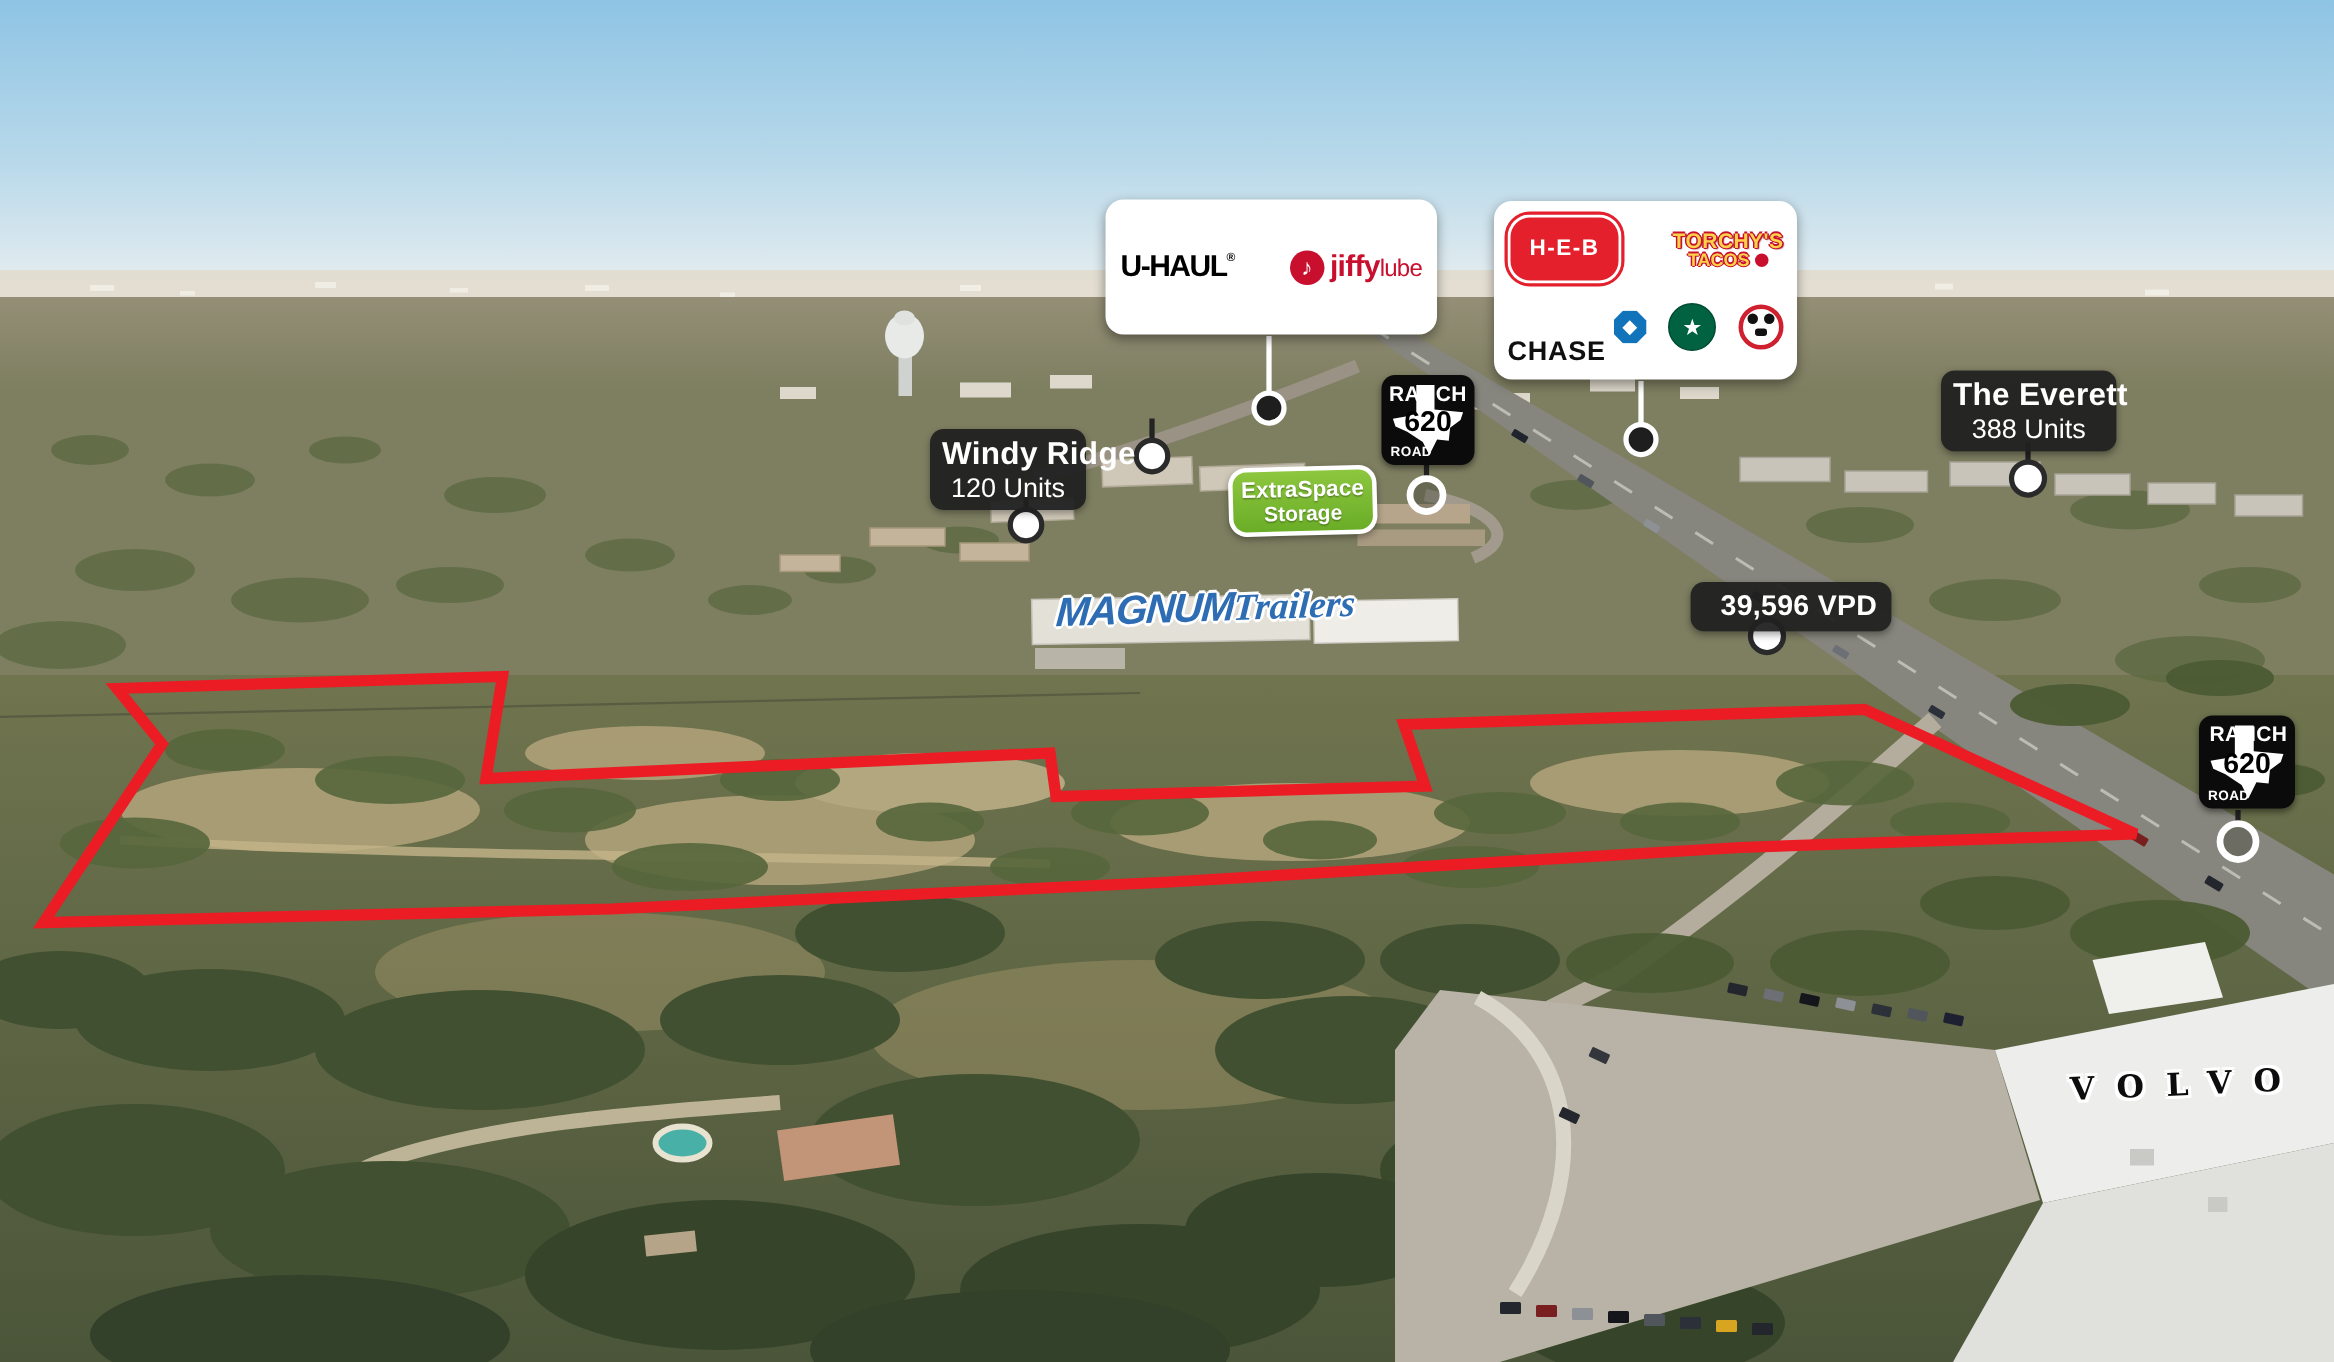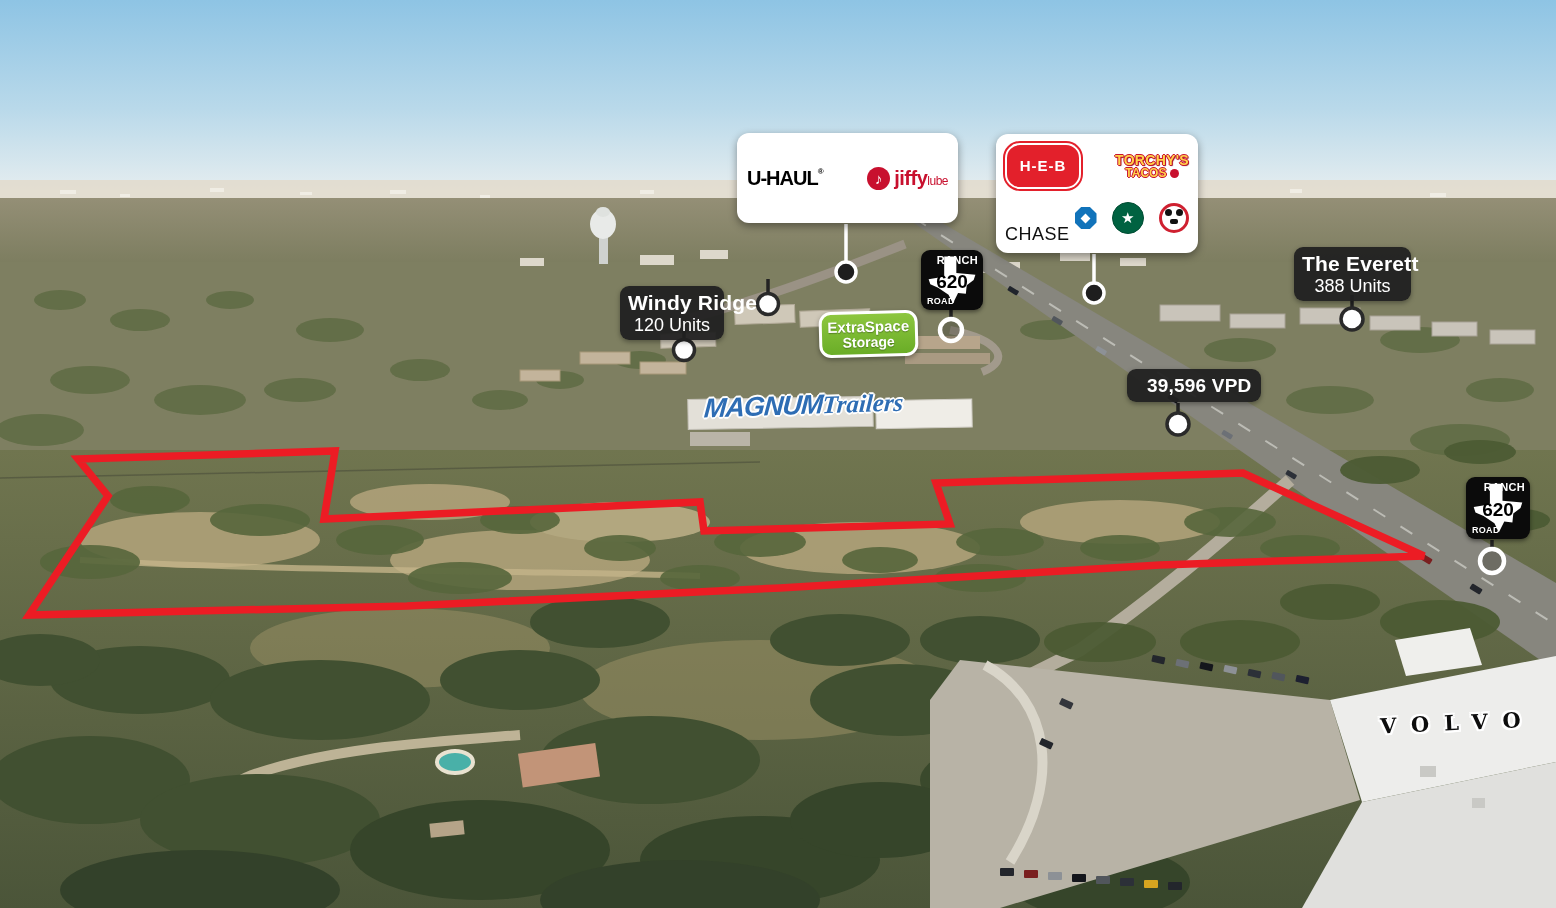--- a/index.html
+++ b/index.html
@@ -23,21 +23,21 @@
 
   .uhaul{display:inline-block;text-align:center;}
   .uhaul .ut{font-size:20px;font-weight:800;letter-spacing:-1px;color:#000;line-height:1;white-space:nowrap;}
   .uhaul .ub{height:5px;background:#f47b20;margin-top:2px;}
   .reg{font-size:8px;vertical-align:top;}
 
   .jiffy{display:flex;align-items:center;gap:4px;}
   .jiffy .jic{width:23px;height:23px;border-radius:50%;background:#c8102e;color:#fff;
               display:flex;align-items:center;justify-content:center;font-size:15px;font-weight:700;}
   .jiffy .jw1{font-size:20px;font-weight:800;color:#c8102e;letter-spacing:-.5px;}
-  .jiffy .jw2{font-size:12px;font-weight:400;color:#c8102e;letter-spacing:-.5px;}
+  .jiffy .jw2{font-size:16px;font-weight:400;color:#c8102e;letter-spacing:-.5px;}
 
   .shooters{width:88px;text-align:center;color:#2b3990;line-height:1.1;}
   .shooters .s1{font-size:6px;font-weight:700;letter-spacing:.4px;}
   .shooters .s2{font-size:14px;font-weight:900;letter-spacing:.3px;}
   .shooters .s3{font-size:5.5px;font-weight:700;background:#2b3990;color:#fff;border-radius:5px;
                 padding:1px 3px;display:inline-block;margin-top:1px;}
 
   .oreilly{width:74px;text-align:center;line-height:1;}
   .oreilly .o1{font-family:"Liberation Serif",serif;font-style:italic;font-weight:700;font-size:18px;
                color:#2f7d3b;text-shadow:0 1px 0 #14521d;}
@@ -53,21 +53,21 @@
        align-items:center;justify-content:center;font-size:15px;font-weight:900;letter-spacing:1px;
        box-shadow:inset 0 0 0 2px #fff,0 0 0 2px #e3202b;}
   .torchys{text-align:center;line-height:1;margin-left:26px;}
   .torchys .t1{font-size:14px;font-weight:900;color:#ffd24a;letter-spacing:.3px;
                text-shadow:-1px 0 #c8102e,1px 0 #c8102e,0 -1px #c8102e,0 1px #c8102e,1px 1px 1px #7a0c14;}
   .torchys .t2{font-size:12px;font-weight:900;color:#ffd24a;
                text-shadow:-1px 0 #c8102e,1px 0 #c8102e,0 -1px #c8102e,0 1px #c8102e;}
   .devil{display:inline-block;width:9px;height:9px;border-radius:50%;background:#c8102e;vertical-align:middle;}
 
   .chase{display:flex;align-items:center;gap:5px;}
-  .chase .cw{font-size:18px;font-weight:400;color:#101010;letter-spacing:.5px;margin-top:32px;}
+  .chase .cw{font-size:18px;font-weight:700;color:#101010;letter-spacing:.5px;margin-top:32px;}
   .chase .oct{width:22px;height:22px;background:#1173ba;
               clip-path:polygon(30% 0,70% 0,100% 30%,100% 70%,70% 100%,30% 100%,0 70%,0 30%);
               display:flex;align-items:center;justify-content:center;}
   .chase .oct i{display:block;width:7px;height:7px;background:#fff;transform:rotate(45deg);}
 
   .sbux{width:30px;height:30px;border-radius:50%;background:#006241;color:#fff;display:flex;
         align-items:center;justify-content:center;font-size:15px;border:1.5px solid #004d33;}
   .panda{position:relative;width:30px;height:30px;border-radius:50%;background:#fff;
          border:3px solid #cf2030;box-sizing:border-box;}
   .panda i{position:absolute;width:7px;height:7px;background:#111;border-radius:50%;top:3px;}
@@ -83,21 +83,21 @@
   .mod{display:flex;align-items:center;gap:4px;}
   .mod .shield{width:18px;height:23px;background:#7f1f2b;
                clip-path:polygon(0 0,100% 0,100% 68%,50% 100%,0 68%);}
   .mod .mt{font-size:16px;font-weight:900;color:#111;letter-spacing:-.5px;transform:scaleX(.92);white-space:nowrap;}
 
   
   .rr-sign{position:absolute;background:#0b0b0b;border-radius:9px;z-index:6;
            box-shadow:0 2px 4px rgba(0,0,0,.45);}
   .rr-sign svg{position:absolute;left:3px;top:4px;}
   .rr-sign span{position:absolute;color:#fff;font-weight:700;}
-  .rr-ranch{top:4px;right:5px;font-size:11px;letter-spacing:.3px;padding-left:48px;}
+  .rr-ranch{top:4px;right:5px;font-size:14px;letter-spacing:.3px;padding-left:48px;}
   .rr-road{bottom:4px;left:6px;font-size:9px;letter-spacing:.3px;}
   .rr-num{left:0;right:0;text-align:center;color:#000 !important;font-size:19px;font-weight:bold;}
 
   
   .xspace{position:absolute;left:819px;top:311px;width:99px;height:46px;background:#fff;border-radius:12px;
           padding:3px;box-sizing:border-box;z-index:6;transform:rotate(-1.5deg);
           box-shadow:0 2px 5px rgba(0,0,0,.35);}
   .xspace .inner{width:100%;height:100%;border-radius:9px;background:linear-gradient(#8dc63f,#6aad27);
           display:flex;flex-direction:column;align-items:center;justify-content:center;color:#fff;line-height:1.05;}
   .xspace .x1{font-size:15px;font-weight:800;text-shadow:0 1px 1px rgba(0,0,0,.3);}
@@ -408,21 +408,21 @@
   </div>
 
   <div class="callout" style="left:620px;top:286px;width:104px;">
     <div class="c1">Windy Ridge</div>
     <div class="c2">120 Units</div>
   </div>
   <div class="callout" style="left:1294px;top:247px;width:117px;">
     <div class="c1">The Everett</div>
     <div class="c2">388 Units</div>
   </div>
-  <div class="callout one" style="left:1127px;top:369px;padding-left:20px;">
+  <div class="callout one" style="left:1127px;top:388px;padding-left:20px;">
     <div class="c1">39,596 VPD</div>
   </div>
 
   <div class="rr-sign" style="left:921px;top:250px;width:62px;height:60px;">
     <svg width="56" height="52" viewBox="0 0 60 60">
       <path d="M21,3 L35,3 L35,22 L57,24 L55,30 L47,36 L46,46 L37,45 L31,57 L26,47 L14,39 L5,35 L3,29 L15,27 L21,25 Z" fill="#fff"></path>
     </svg>
     <span class="rr-ranch">RANCH</span>
     <span class="rr-num" style="top:21px;">620</span>
     <span class="rr-road">ROAD</span>

